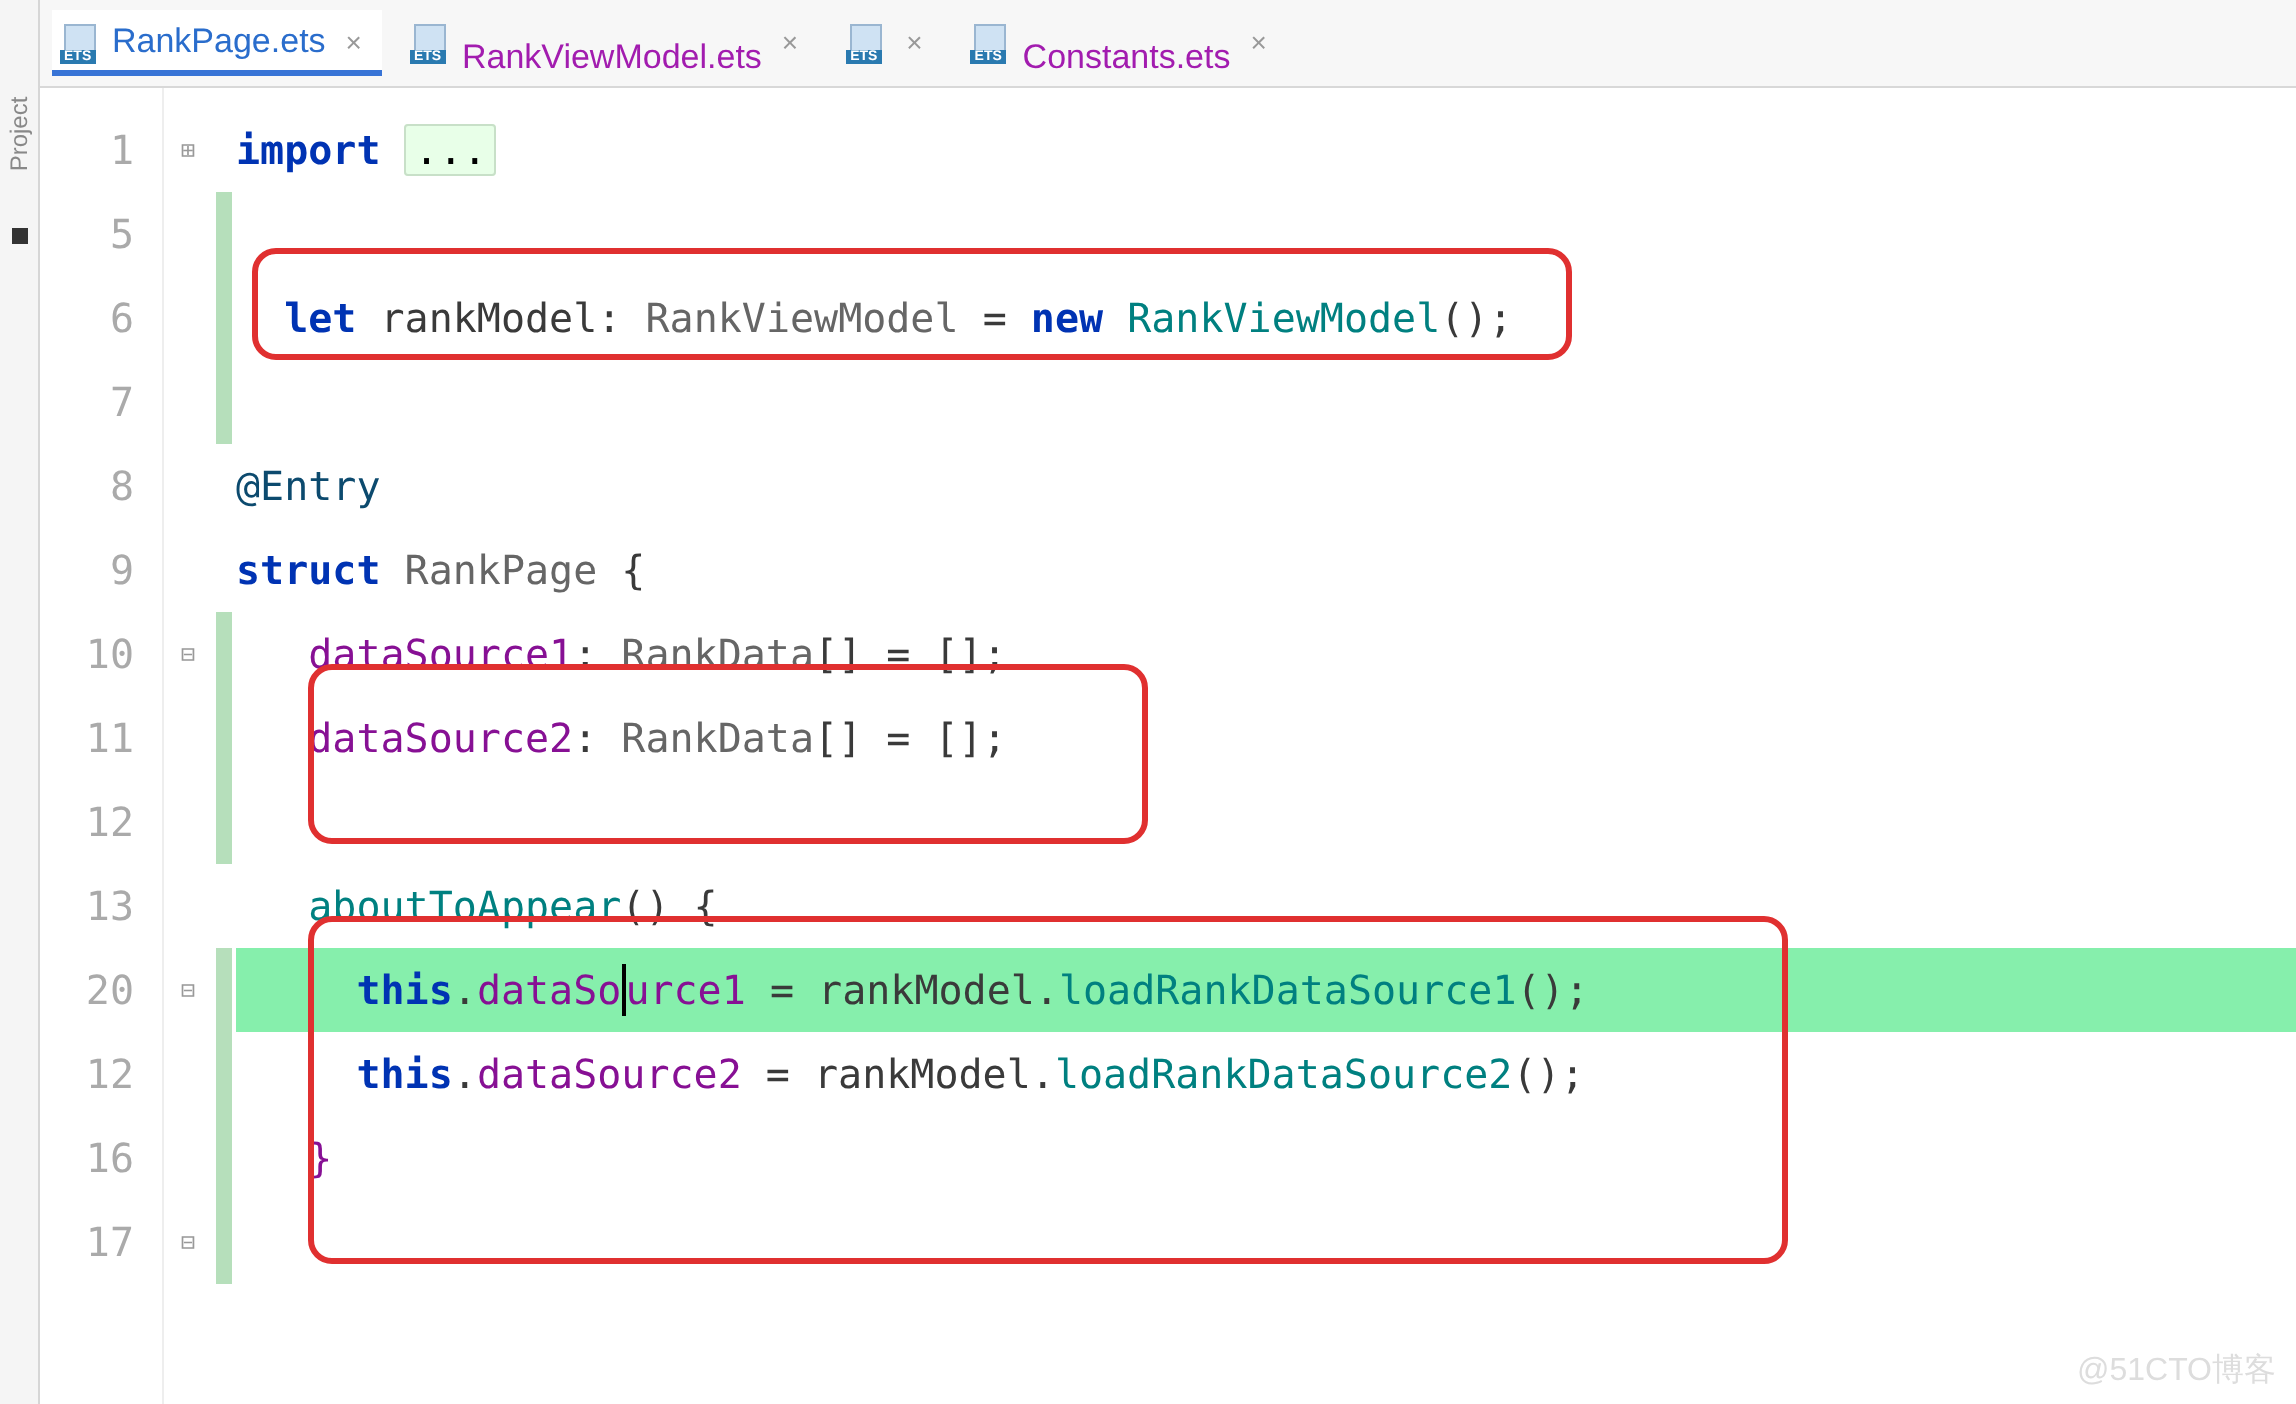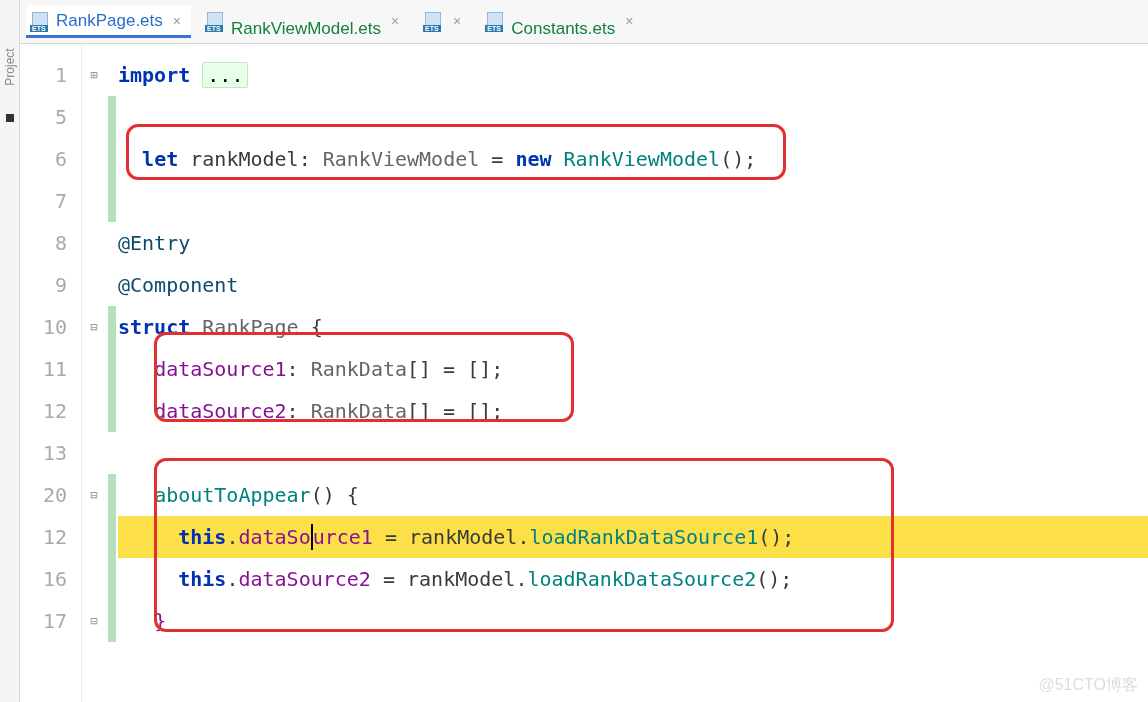--- a/index.html
+++ b/index.html
@@ -86,21 +86,21 @@
     font-weight: bold;
     color: #fff;
     background: #2a7ab0;
     padding: 0 2px;
   }
   .tab-label {
     font-family: -apple-system, "Segoe UI", sans-serif;
     font-size: 17px;
   }
   .tab.active .tab-label { color: #2a6dcc; }
-  .tab:not(.active) .tab-label { color: #15803d; margin-top: 16px; }
+  .tab:not(.active) .tab-label { color: #a21caf; margin-top: 16px; }
   .tab-close {
     font-family: sans-serif;
     font-size: 14px;
     color: #999;
     margin-left: 4px;
   }
   .editor {
     flex: 1;
     display: flex;
     background: #ffffff;
@@ -149,21 +149,21 @@
   }
   .line { height: 42px; white-space: pre; position: relative; }
   .kw-blue { color: #0033b3; font-weight: bold; }
   .kw-teal { color: #008080; }
   .type-name { color: #666666; }
   .prop { color: #871094; }
   .ident { color: #3a3a3a; }
   .punct { color: #3a3a3a; }
   .decorator { color: #0c4a6e; }
   .folded-bg { background: #e8ffe8; border: 1px solid #c8e0c8; padding: 0 4px; border-radius: 2px; }
-  .caret-line { background: #fde047; }
+  .caret-line { background: #86efac; }
   .caret { display:inline-block; width:2px; height:26px; background:#000; vertical-align:middle; margin-top:-4px; }
   .red-box {
     position: absolute;
     border: 3px solid #e03030;
     border-radius: 12px;
     pointer-events: none;
   }
   .watermark {
     position: absolute;
     right: 10px; bottom: 6px;
@@ -263,21 +263,20 @@
       <div class="cb mod"></div>
       <div class="cb mod"></div>
     </div>
 
     <div class="code">
       <div class="line"><span class="kw-blue">import </span><span class="folded-bg">...</span></div>
       <div class="line"></div>
       <div class="line">  <span class="kw-blue">let </span><span class="ident">rankModel</span><span class="punct">: </span><span class="type-name">RankViewModel</span><span class="punct"> = </span><span class="kw-blue">new </span><span class="kw-teal">RankViewModel</span><span class="punct">();</span></div>
       <div class="line"></div>
       <div class="line"><span class="decorator">@Entry</span></div>
-      <div class="line"><span class="decorator">@Component</span></div>
       <div class="line"><span class="kw-blue">struct </span><span class="type-name">RankPage</span><span class="punct"> {</span></div>
       <div class="line">   <span class="prop">dataSource1</span><span class="punct">: </span><span class="type-name">RankData</span><span class="punct">[] = [];</span></div>
       <div class="line">   <span class="prop">dataSource2</span><span class="punct">: </span><span class="type-name">RankData</span><span class="punct">[] = [];</span></div>
       <div class="line"></div>
       <div class="line">   <span class="kw-teal">aboutToAppear</span><span class="punct">() {</span></div>
       <div class="line caret-line">     <span class="kw-blue">this</span><span class="punct">.</span><span class="prop">dataSo</span><span class="caret"></span><span class="prop">urce1</span><span class="punct"> = </span><span class="ident">rankModel</span><span class="punct">.</span><span class="kw-teal">loadRankDataSource1</span><span class="punct">();</span></div>
       <div class="line">     <span class="kw-blue">this</span><span class="punct">.</span><span class="prop">dataSource2</span><span class="punct"> = </span><span class="ident">rankModel</span><span class="punct">.</span><span class="kw-teal">loadRankDataSource2</span><span class="punct">();</span></div>
       <div class="line">   <span class="prop">}</span></div>
 
       <div class="red-box" style="top:80px; left:8px; width:660px; height:56px;"></div>

